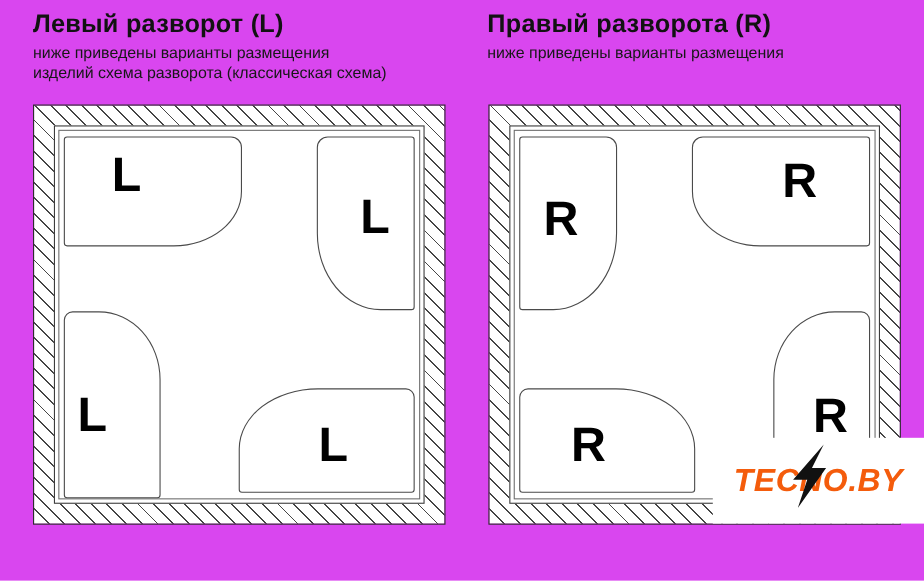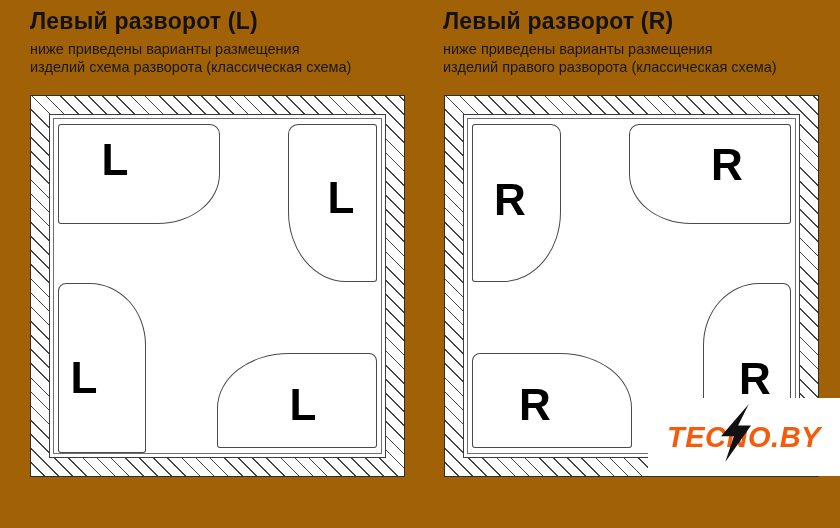--- a/index.html
+++ b/index.html
@@ -1,17 +1,17 @@
 <!DOCTYPE html>
 <html><head>
 <meta charset="utf-8">
 <style>
   html,body { margin:0; padding:0; background:#ffffff; }
   .canvas {
-    position:relative; width:840px; height:528px; background:#a16207;
+    position:relative; width:840px; height:528px; background:#d946ef;
     font-family:"Liberation Sans", sans-serif; overflow:hidden;
   }
   .title {
     position:absolute; font-size:23px; font-weight:bold; color:#121212;
     white-space:nowrap; letter-spacing:0.2px;
   }
   .sub {
     position:absolute; font-size:14.5px; color:#171717; white-space:nowrap;text-align:center;
   }
   .room {
@@ -53,23 +53,22 @@
 </style>
 </head>
 <body>
 
 <div class="canvas">
 
   <div class="title" style="left:30px; top:8px">Левый разворот (L)</div>
   <div class="sub" style="left:30px; top:41px">ниже приведены варианты размещения</div>
   <div class="sub" style="left:30px; top:59px">изделий схема разворота (классическая схема)</div>
 
-  <div class="title" style="left:443px; top:8px">Левый разворот (R)</div>
+  <div class="title" style="left:443px; top:8px">Правый разворота (R)</div>
   <div class="sub" style="left:443px; top:41px">ниже приведены варианты размещения</div>
-  <div class="sub" style="left:443px; top:59px">изделий правого разворота (классическая схема)</div>
 
   <div class="room" style="left:30px; top:95px">
     <div class="floor">
       <div class="bath" style="left:8px; top:9px; width:162px; height:100px;
                   border-radius:3px 10px 62px 3px / 3px 10px 50px 3px;"></div>
       <div class="bath" style="left:238px; top:9px; width:89px; height:158px;
                   border-radius:10px 3px 3px 58px / 10px 3px 3px 70px;"></div>
       <div class="bath" style="left:8px; top:168px; width:88px; height:170px;
                   border-radius:8px 56px 3px 3px / 8px 62px 3px 3px;"></div>
       <div class="bath" style="left:167px; top:238px; width:160px; height:95px;

